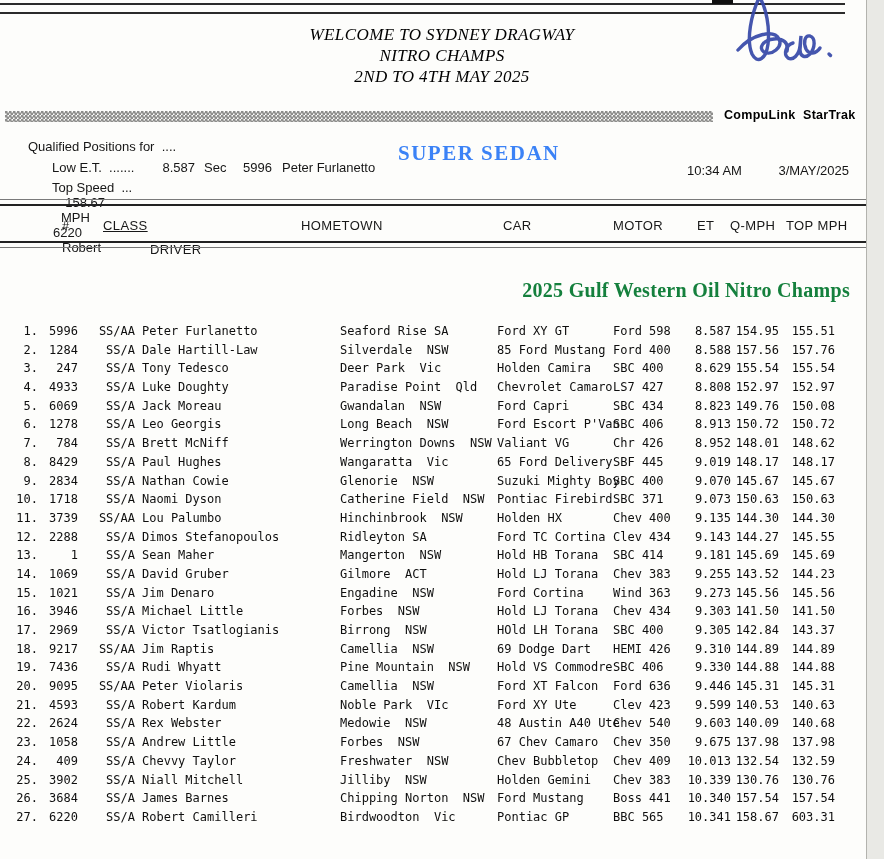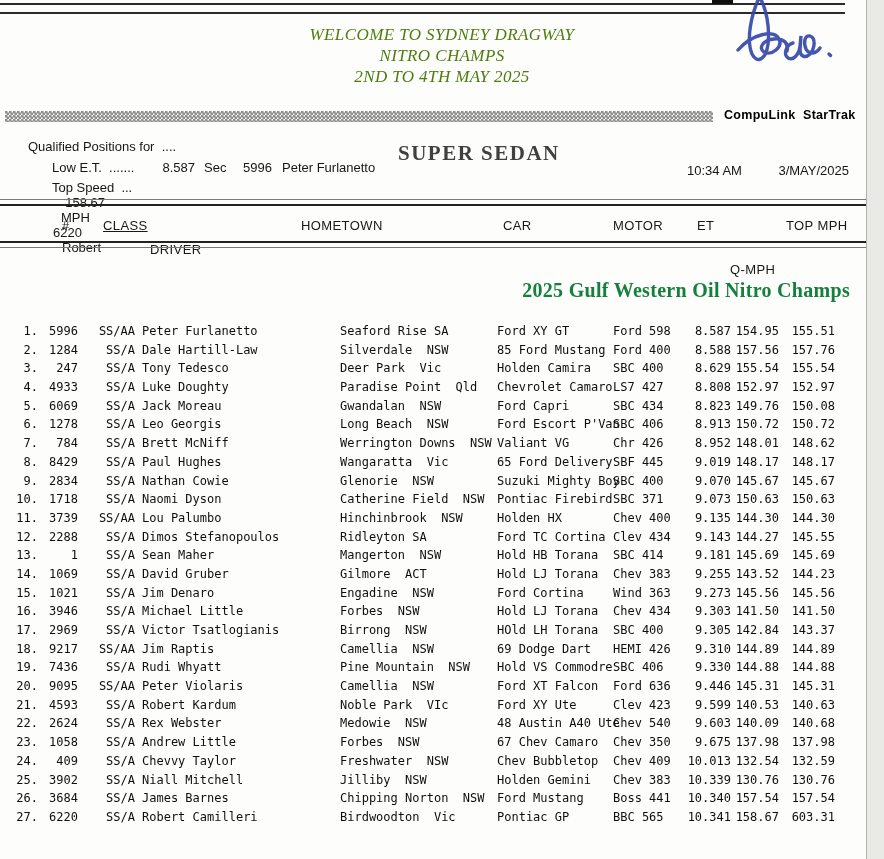--- a/index.html
+++ b/index.html
@@ -6,21 +6,21 @@
   .page{position:relative;width:884px;height:859px;background:#fdfdfb;overflow:hidden;
         font-family:"Liberation Sans",sans-serif;color:#161616;}
 
   
   .rule-top{position:absolute;top:3px;left:0;width:845px;height:7px;
             border-top:2.5px solid #2b2b2b;border-bottom:2px solid #2b2b2b;}
   .corner-bar{position:absolute;top:0;left:712px;width:21px;height:4px;background:#101010;}
 
   
   .welcome{position:absolute;top:24px;left:0;width:884px;text-align:center;
-           font:italic 400 17px/21px "Liberation Serif",serif;color:#4d7c0f;letter-spacing:.4px;}
+           font:italic 400 17px/21px "Liberation Serif",serif;color:#000000;letter-spacing:.4px;}
 
   
   .sig{position:absolute;left:726px;top:-6px;width:122px;height:88px;}
 
   
   .dither{position:absolute;top:111px;left:5px;width:708px;height:11px;
           background-image:
             radial-gradient(circle at 1px 1px,#8e8e8c 34%,transparent 40%),
             radial-gradient(circle at 3px 3px,#8e8e8c 34%,transparent 40%);
           background-size:4px 4px;}
@@ -29,33 +29,33 @@
 
   
   .q-label{position:absolute;top:139px;left:28px;font:13px "Liberation Sans",sans-serif;white-space:pre;}
   .info-line{position:absolute;left:52px;display:flex;font:13px "Liberation Sans",sans-serif;white-space:pre;}
   .info-low{top:160px;} .info-top{top:180px;flex-direction:column;}
   .i-label{width:90px;} .i-val{width:53px;text-align:right;}
   .i-unit{width:47px;padding-left:9px;box-sizing:border-box;}
   .i-num{width:30px;text-align:right;} .i-driver{margin-left:10px;}
 
   .category{position:absolute;top:141px;left:398px;
-            font:bold 21px "Liberation Serif",serif;letter-spacing:1.5px;color:#404040;}
+            font:bold 21px "Liberation Serif",serif;letter-spacing:1.5px;color:#3b82f6;}
   .timedate{position:absolute;top:163px;left:687px;width:162px;display:flex;
             justify-content:space-between;font:13px "Liberation Sans",sans-serif;}
 
   
   .rule-mid1{position:absolute;top:199px;left:0;width:866px;height:4px;
              border-top:1.5px solid #7a7a7a;border-bottom:2.5px solid #222;}
   .rule-mid2{position:absolute;top:241px;left:0;width:866px;height:4px;
              border-top:2px solid #222;border-bottom:1.5px solid #777;}
   .colhead{position:absolute;top:218px;font:13px "Liberation Sans",sans-serif;
            color:#181818;letter-spacing:.4px;}
   .ch-0{left:62px;} .ch-1{left:103px;text-decoration:underline;} .ch-2{left:150px;margin-top:24px;} .ch-3{left:301px;}
-  .ch-4{left:503px;} .ch-5{left:613px;} .ch-6{left:697px;} .ch-7{left:730px;margin-top:44px;} .ch-8{left:786px;}
+  .ch-4{left:503px;} .ch-5{left:613px;} .ch-6{left:697px;} .ch-7{left:730px;} .ch-8{left:786px;}
 
   
   .event-title{position:absolute;top:279px;left:0;width:850px;text-align:right;
                font:bold 20px "Liberation Serif",serif;color:#15803d;letter-spacing:.3px;}
 
   
   .tbody{position:absolute;top:324px;left:0;width:866px;}
   .trow{display:grid;padding-left:8px;height:18.7px;line-height:18.7px;
         grid-template-columns:30px 40px 57px 205px 157px 116px 72px 46px 48px 56px;
         font:12px "DejaVu Sans Mono",monospace;color:#0e0e0e;}

